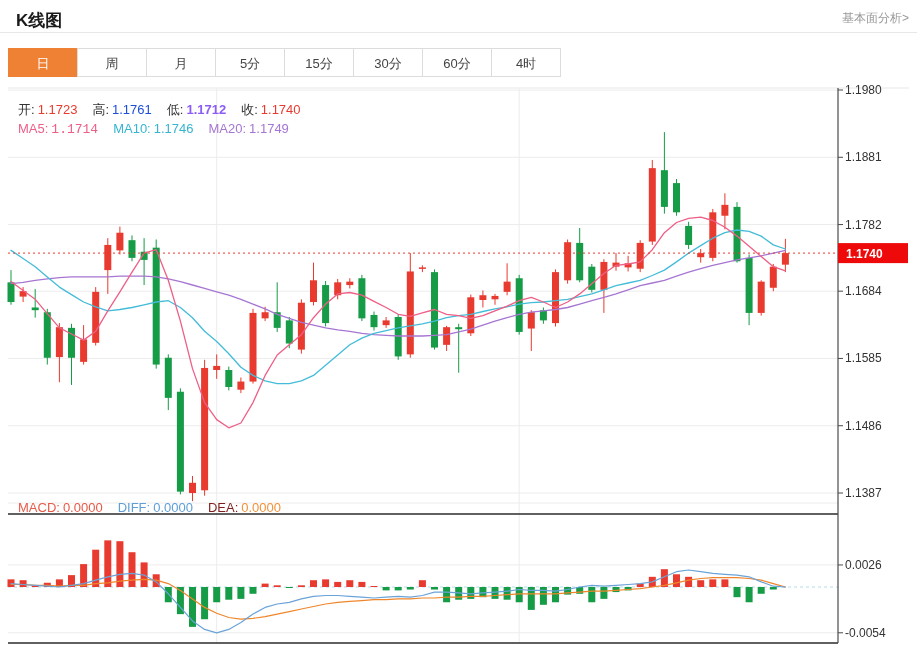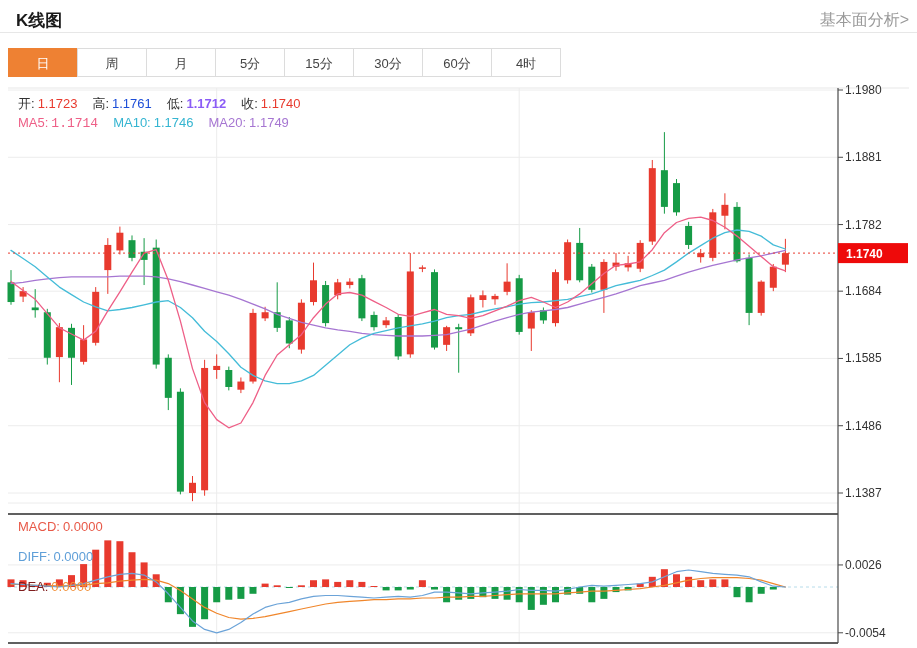--- a/index.html
+++ b/index.html
@@ -1,30 +1,30 @@
 <!DOCTYPE html>
 <html><head>
 <meta charset="utf-8">
 <style>
   html,body{margin:0;padding:0;background:#fff;}
   body{width:917px;height:648px;position:relative;overflow:hidden;
        font-family:"Liberation Sans","DejaVu Sans",sans-serif;color:#333;}
   .header{position:absolute;left:0;top:0;width:917px;height:32px;border-bottom:1px solid #e7e7e7;background:#fff;z-index:3;}
   .header h1{position:absolute;left:12px;top:5px;margin:4px;font-size:17px;font-weight:bold;color:#1a1a1a;}
-  .fund-link{position:absolute;right:8px;top:10px;font-size:16px;color:#999;text-decoration:none;cursor:pointer;}
+  .fund-link{position:absolute;right:8px;top:10px;font-size:12px;color:#999;text-decoration:none;cursor:pointer;}
   .tabbar{position:absolute;left:8px;top:48px;display:flex;z-index:3;}
   .tab{width:70px;height:29px;line-height:29px;text-align:center;font-size:13px;color:#444;
        background:#fff;border:1px solid #dcdcdc;margin-left:-1px;cursor:pointer;box-sizing:border-box;}
   .tab:first-child{margin-left:0;}
   .tab.active{background:#ee8133;border-color:#ee8133;color:#fff;}
   #chart{position:absolute;left:0;top:0;z-index:1;}
-  .legend-row{position:absolute;left:18px;display:flex;gap:15px;font-size:13px;z-index:2;white-space:nowrap;}
+  .legend-row{position:absolute;left:18px;display:flex;gap:15px;font-size:13px;z-index:2;white-space:nowrap;margin-top:6px;}
   #ohlc-row{top:95px;}
   #ma-row{top:115px;}
-  #macd-row{top:519px;flex-direction:column;}
+  #macd-row{top:494px;}
   .legend-row .k{color:#333;}
   .legend-row .pair .v{margin-left:3px;}
 </style>
 </head>
 <body>
 
 <div class="header">
   <h1>K线图</h1>
   <a class="fund-link">基本面分析&gt;</a>
 </div>

